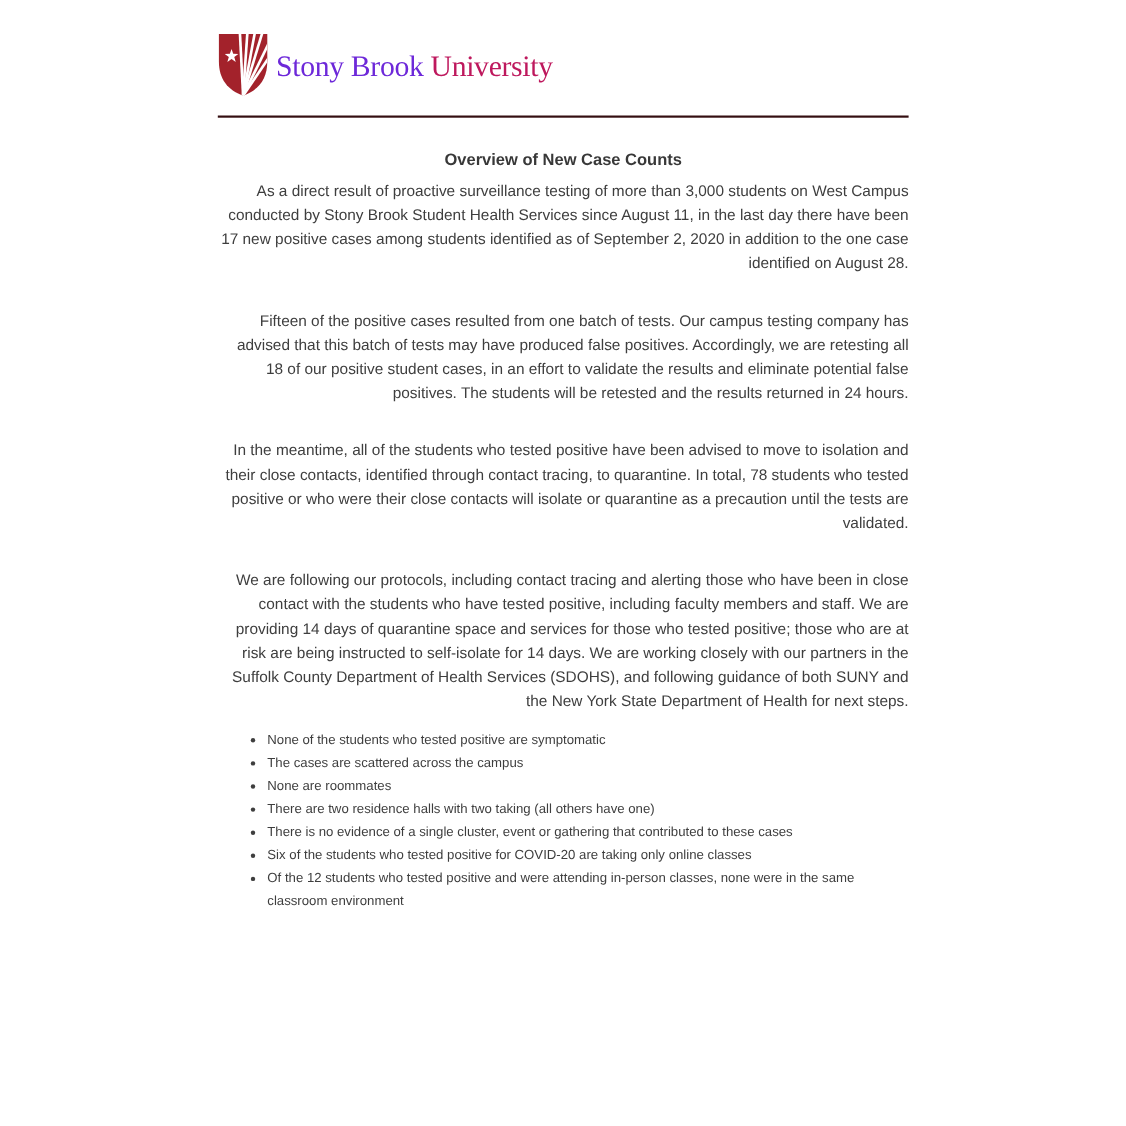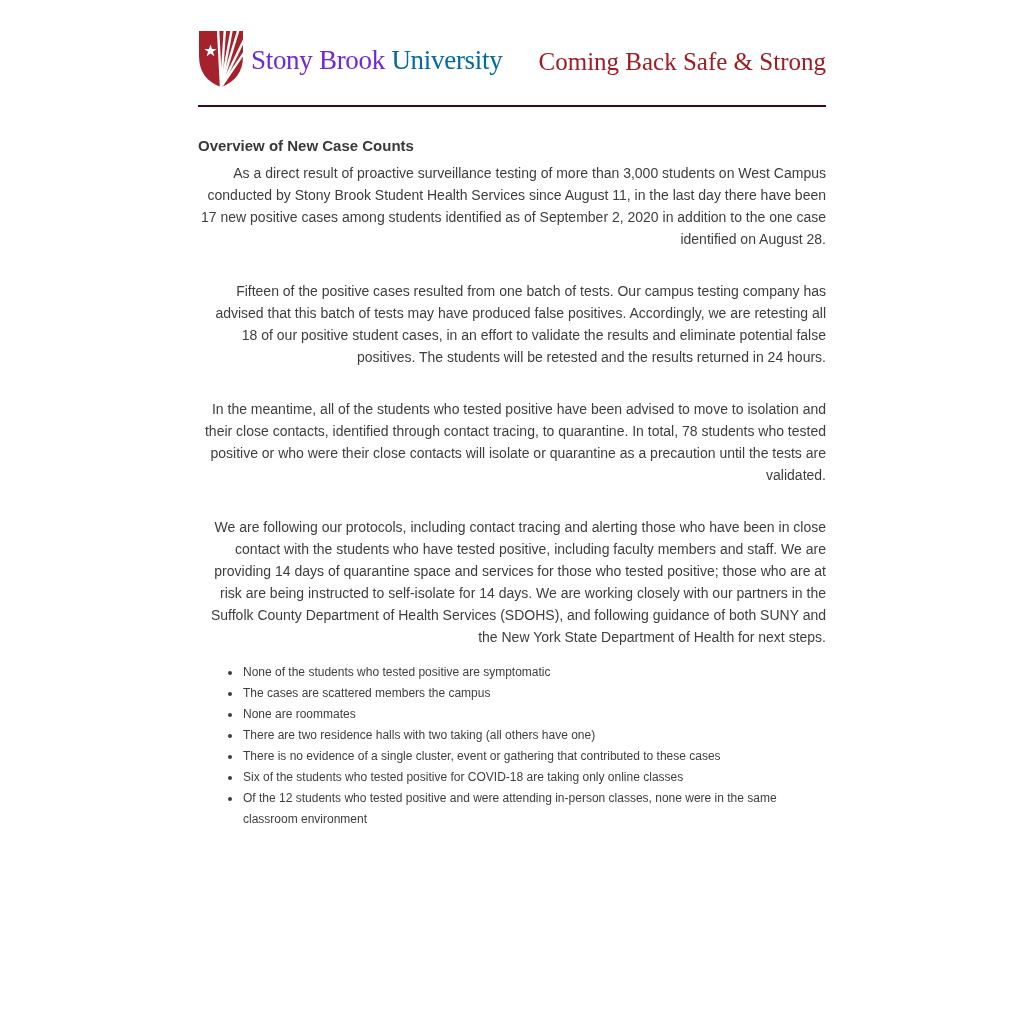--- a/index.html
+++ b/index.html
@@ -32,21 +32,21 @@
   }
   .shield { display: block; }
   .wordmark {
     font-family: "Liberation Serif", serif;
     font-size: 27px;
     letter-spacing: -0.3px;
     white-space: nowrap;
     padding-top: 2px;
   }
   .wm-primary { color: #6d28d9; }
-  .wm-secondary { color: #0369a1; }
+  .wm-secondary { color: #be185d; }
   .tagline {
     font-family: "Liberation Serif", serif;
     font-size: 25px;
     color: #9e1c22;
     white-space: nowrap;
     padding-top: 6px;
   }
   .divider {
     border: none;
     border-top: 2px solid #340e11;
@@ -58,20 +58,21 @@
     font-weight: bold;
     color: #383838;
     margin: 33px 0 27px 0;
     letter-spacing: 0;
   }
   .section-heading {
     font-size: 15px;
     font-weight: bold;
     color: #383838;
     margin: 30px 0 8px 0;
+    text-align: center;
   }
   .para {
     font-size: 14px;
     line-height: 22px;
     margin: 0 0 30px 0;
     color: #3e3e3e;
     text-align: right;
   }
   .bullets {
     margin: -16px 0 20px 0;
@@ -108,40 +109,39 @@
             <line x1="23" y1="57" x2="48" y2="20"></line>
           </g>
           <polygon fill="#ffffff" points="12.5,14.5 14.03,18.9 18.68,18.99 14.97,21.8 16.32,26.26 12.5,23.6 8.68,26.26 10.03,21.8 6.32,18.99 10.97,18.9"></polygon>
         </svg>
       </span>
       <div class="wordmark">
         <span class="wm-primary">Stony Brook</span>
         <span class="wm-secondary">University</span>
       </div>
     </div>
-    <div class="tagline">Coming Back Safe &amp; Strong</div>
   </header>
 
   <hr class="divider">
 
   <main>
 
     <h2 class="section-heading">Overview of New Case Counts</h2>
     <p class="para">As a direct result of proactive surveillance testing of more than 3,000 students on West Campus conducted by Stony Brook Student Health Services since August 11, in the last day there have been 17 new positive cases among students identified as of September 2, 2020 in addition to the one case identified on August 28.</p>
 
     <p class="para">Fifteen of the positive cases resulted from one batch of tests. Our campus testing company has advised that this batch of tests may have produced false positives. Accordingly, we are retesting all 18 of our positive student cases, in an effort to validate the results and eliminate potential false positives. The students will be retested and the results returned in 24 hours.</p>
     <p class="para">In the meantime, all of the students who tested positive have been advised to move to isolation and their close contacts, identified through contact tracing, to quarantine. In total, 78 students who tested positive or who were their close contacts will isolate or quarantine as a precaution until the tests are validated.</p>
 
     <p class="para">We are following our protocols, including contact tracing and alerting those who have been in close contact with the students who have tested positive, including faculty members and staff. We are providing 14 days of quarantine space and services for those who tested positive; those who are at risk are being instructed to self-isolate for 14 days. We are working closely with our partners in the Suffolk County Department of Health Services (SDOHS), and following guidance of both SUNY and the New York State Department of Health for next steps.</p>
 
     <ul class="bullets">
       <li>None of the students who tested positive are symptomatic</li>
-      <li>The cases are scattered members the campus</li>
+      <li>The cases are scattered across the campus</li>
       <li>None are roommates</li>
       <li>There are two residence halls with two taking (all others have one)</li>
       <li>There is no evidence of a single cluster, event or gathering that contributed to these cases</li>
-      <li>Six of the students who tested positive for COVID-18 are taking only online classes</li>
+      <li>Six of the students who tested positive for COVID-20 are taking only online classes</li>
       <li>Of the 12 students who tested positive and were attending in-person classes, none were in the same classroom environment</li>
     </ul>
 
   </main>
 
 </div>
 
 </body></html>

